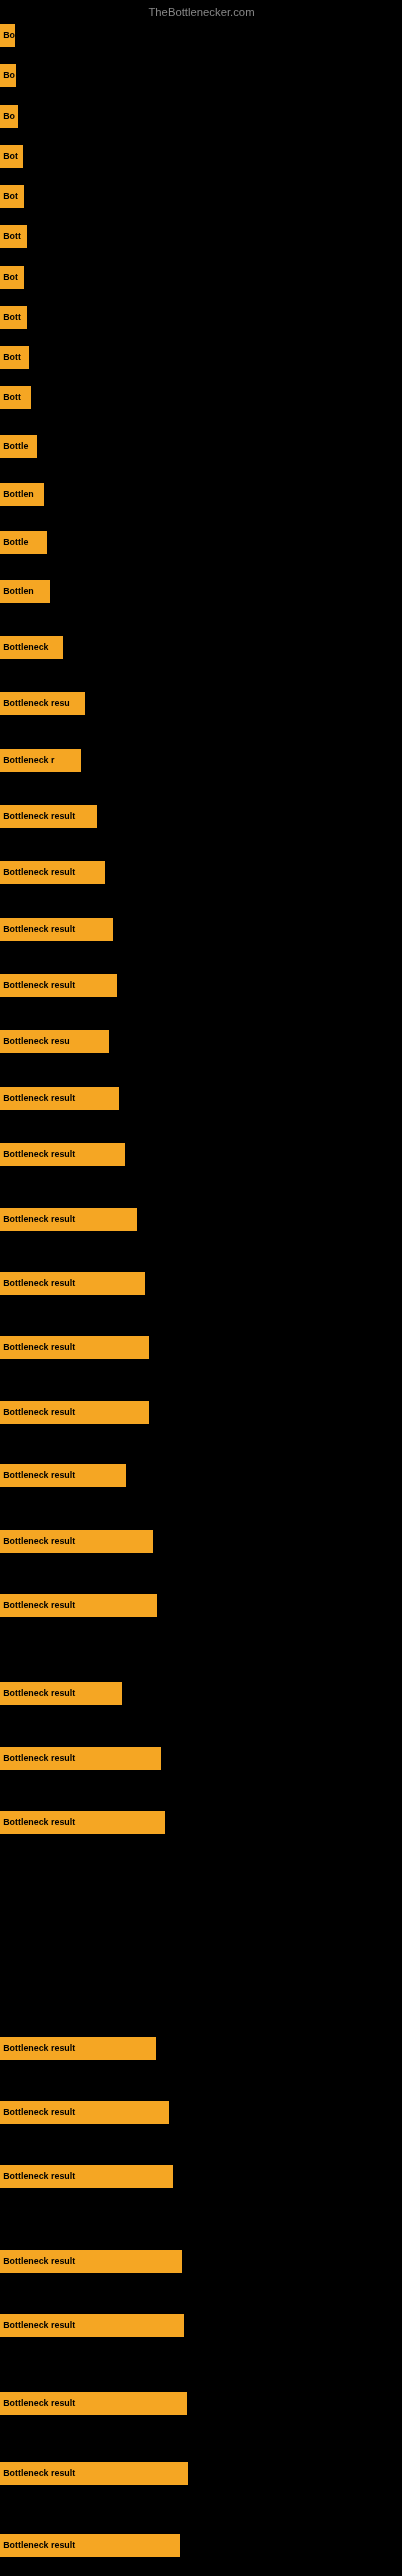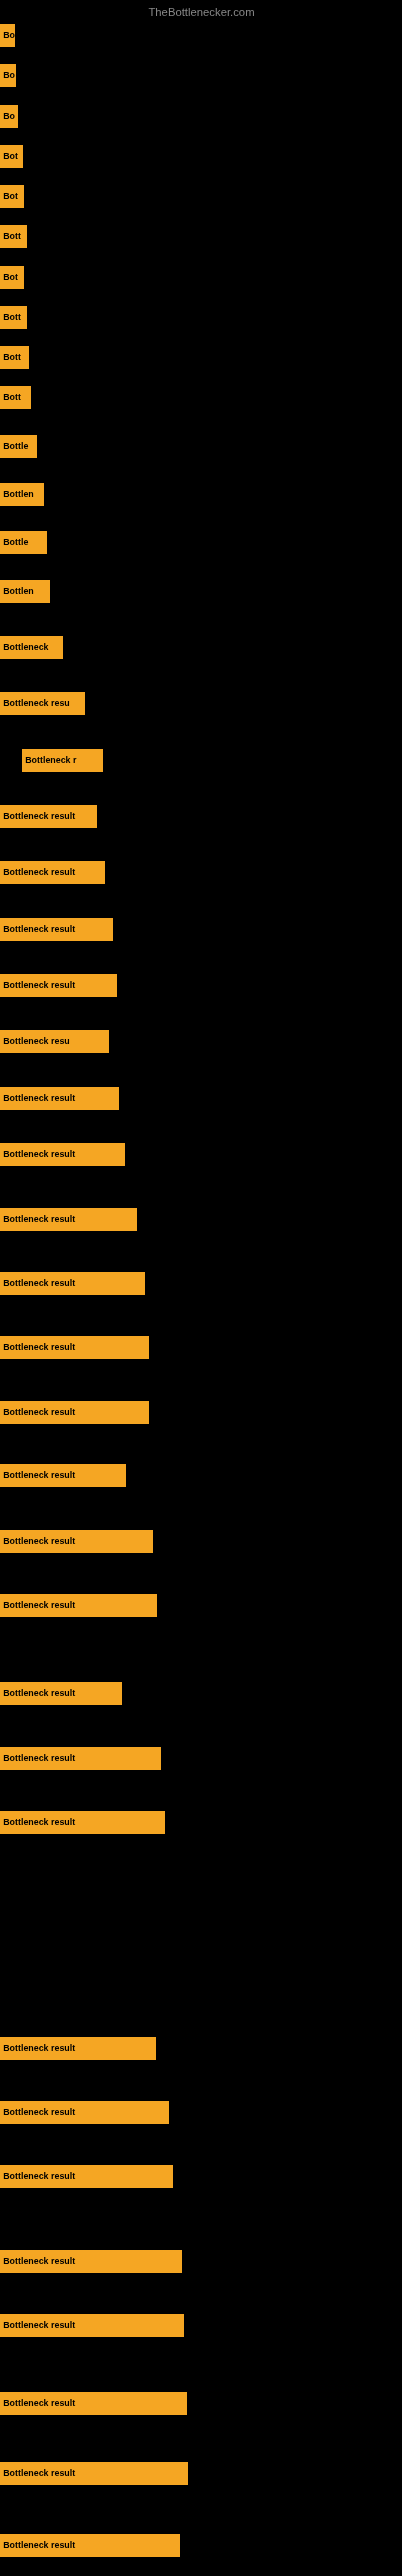--- a/index.html
+++ b/index.html
@@ -124,21 +124,21 @@
     <div class="bar-container" style="top: 636px;">
       <div class="bar" style="width: 63px;">
         <span class="bar-label">Bottleneck</span>
       </div>
     </div>
     <div class="bar-container" style="top: 692px;">
       <div class="bar" style="width: 85px;">
         <span class="bar-label">Bottleneck resu</span>
       </div>
     </div>
-    <div class="bar-container" style="top: 749px; padding-left: 22px;">
+    <div class="bar-container" style="top: 749px;">
       <div class="bar" style="width: 81px;">
         <span class="bar-label">Bottleneck r</span>
       </div>
     </div>
     <div class="bar-container" style="top: 805px;">
       <div class="bar" style="width: 97px;">
         <span class="bar-label">Bottleneck result</span>
       </div>
     </div>
     <div class="bar-container" style="top: 861px;">

